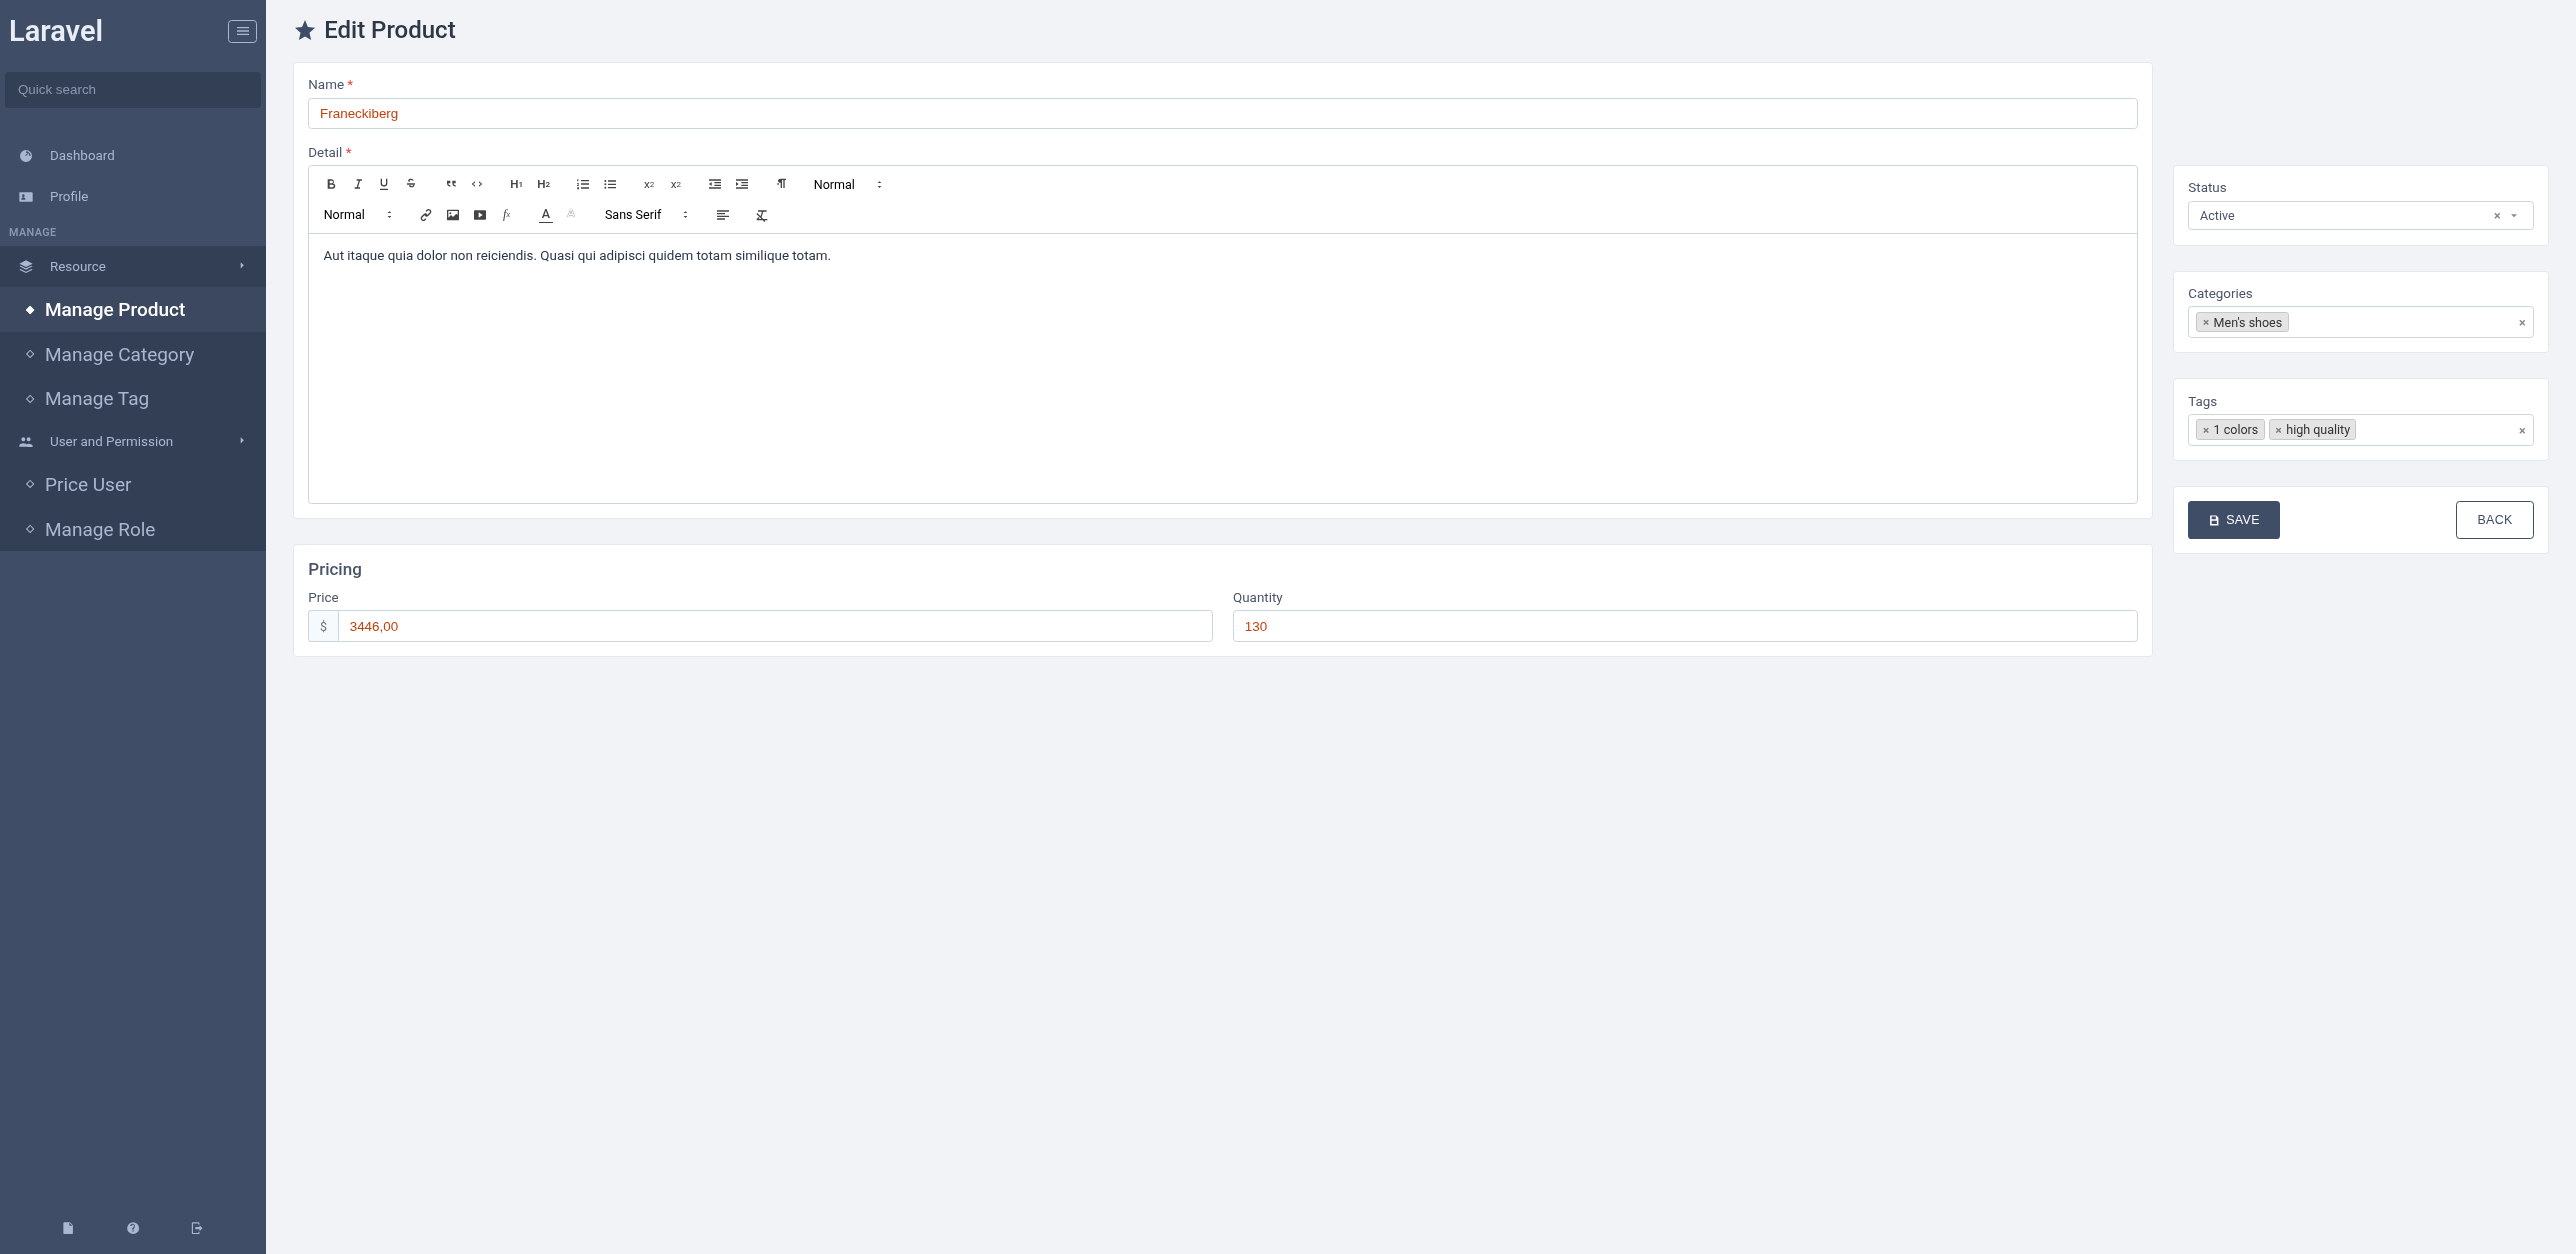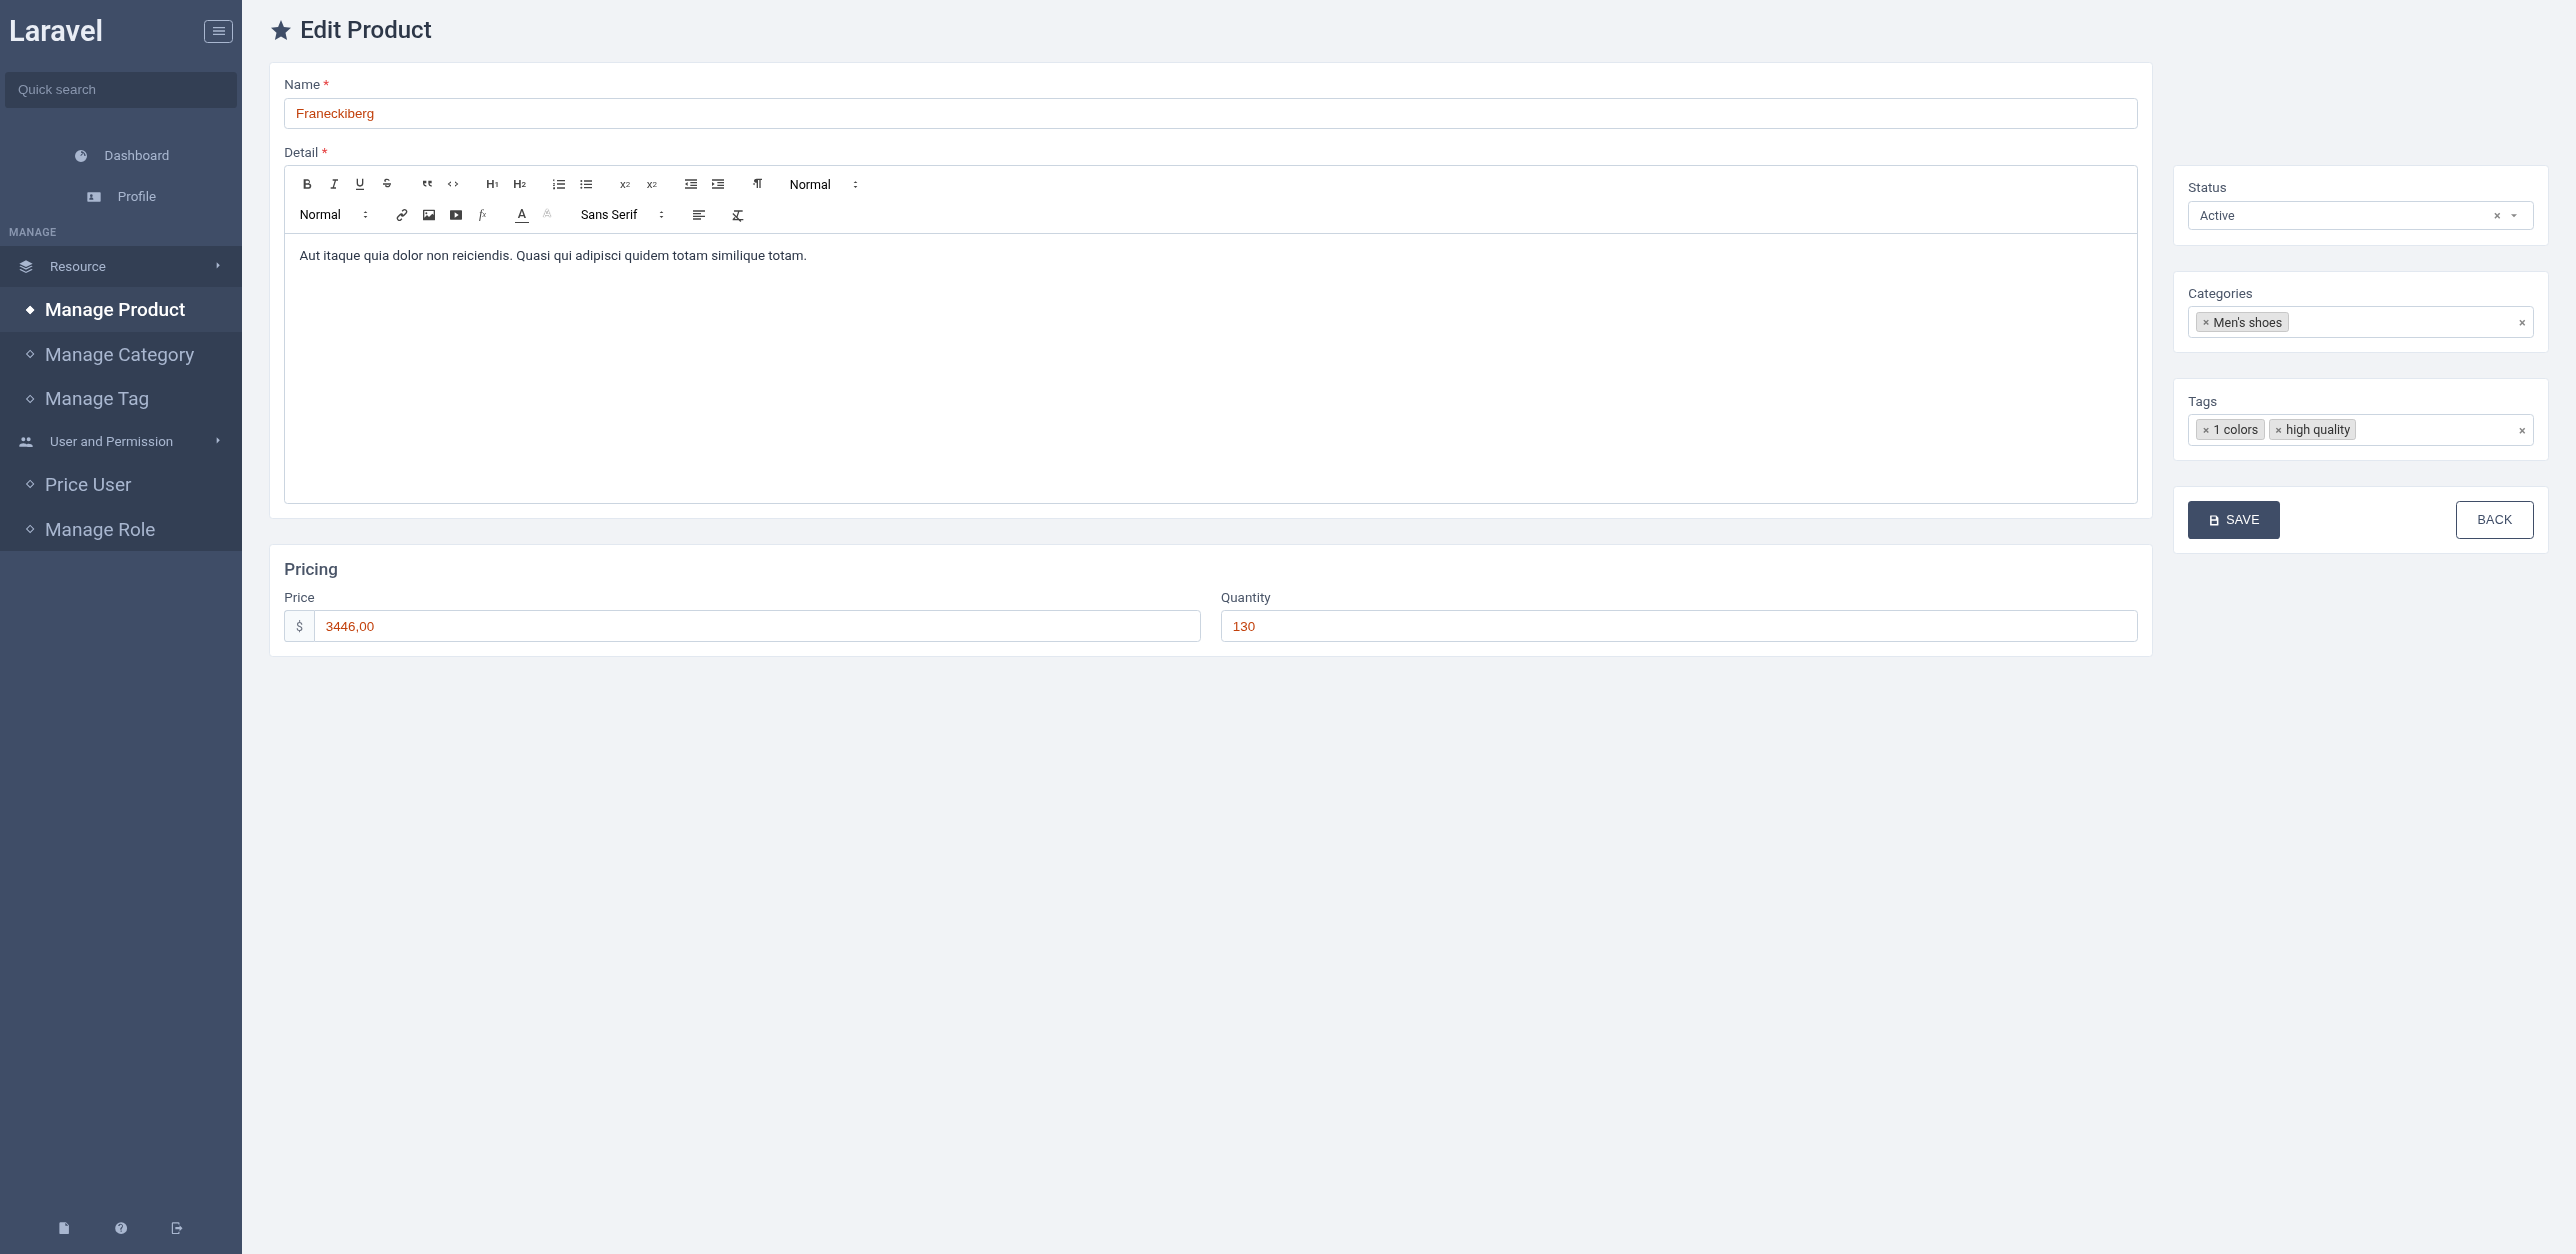--- a/index.html
+++ b/index.html
@@ -6,21 +6,21 @@
     body {
       font-family: -apple-system, BlinkMacSystemFont, "Segoe UI", Roboto, "Helvetica Neue", Arial, sans-serif;
       background: #f1f3f6;
       color: #4a5568;
       font-size: 12.5px;
     }
     .app { display: flex; min-height: 100vh; }
     
     
     .sidebar {
-      width: 242px;
+      width: 266px;
       background: #3f4d67;
       color: #a9b7d0;
       display: flex;
       flex-direction: column;
       flex-shrink: 0;
     }
     .sidebar-header {
       display: flex;
       align-items: center;
       justify-content: space-between;
@@ -56,21 +56,20 @@
     }
     .search-input::placeholder { color: #8a97af; }
     .nav-section { margin-top: 18px; }
     .nav-item {
       display: flex;
       align-items: center;
       padding: 12.5px 18px;
       cursor: pointer;
       font-size: 13.4px;
       color: #a9b7d0;
-      justify-content: center;
     }
     .nav-item .nav-icon { width: 16px; height: 16px; margin-right: 16px; display: inline-flex; align-items: center; justify-content: center; }
     .nav-item .nav-icon svg { width: 16px; height: 16px; fill: currentColor; }
     .nav-item .chevron { margin-left: auto; }
     .nav-item .chevron svg { width: 12.5px; height: 12.5px; fill: currentColor; }
     .nav-label-group {
       padding: 9px 9px 7.2px;
       font-size: 10.8px;
       font-weight: 600;
       color: #8a97b0;

